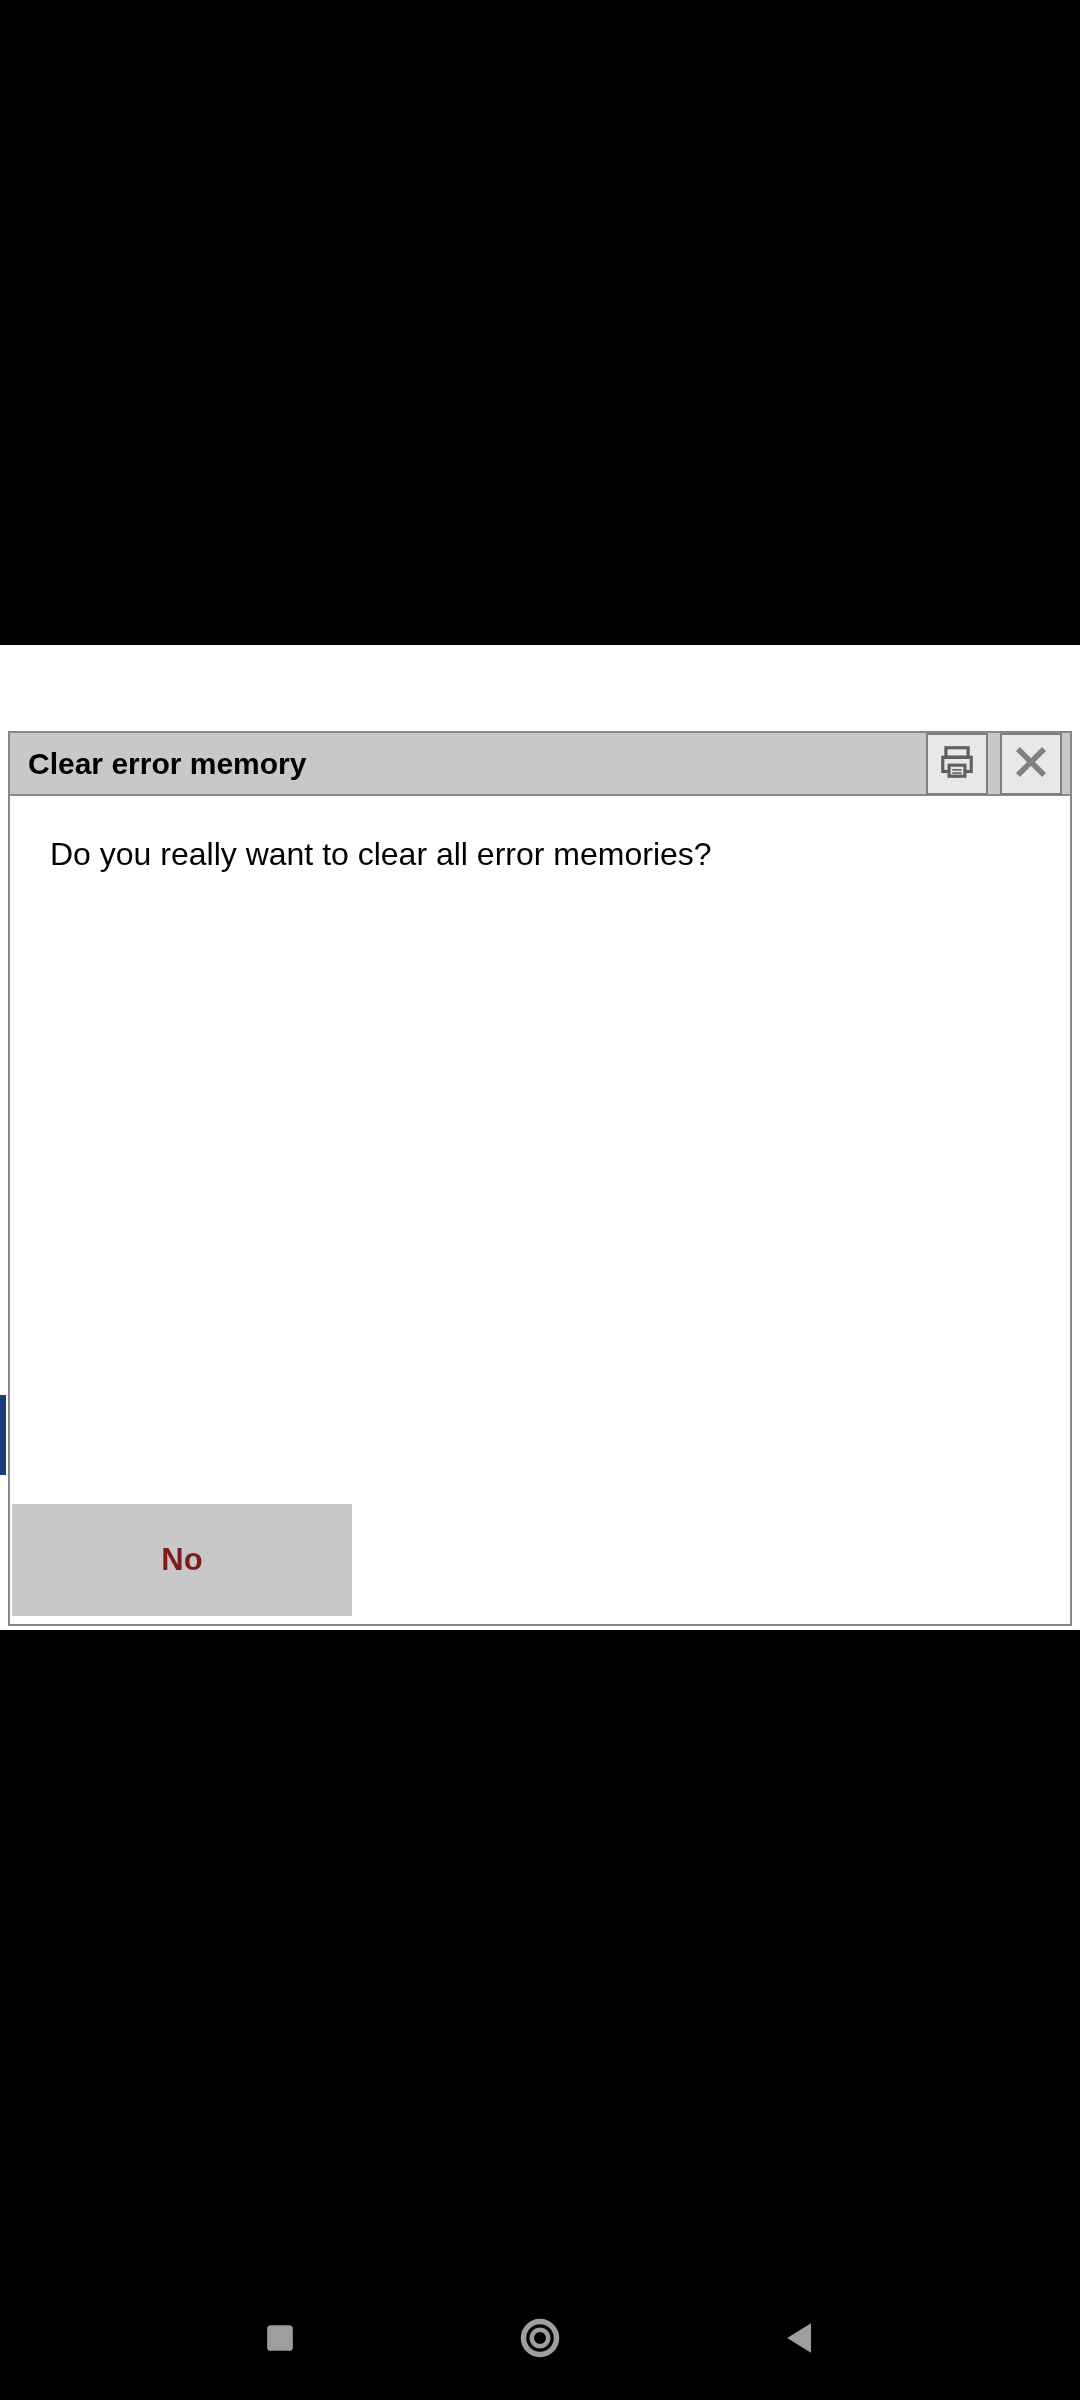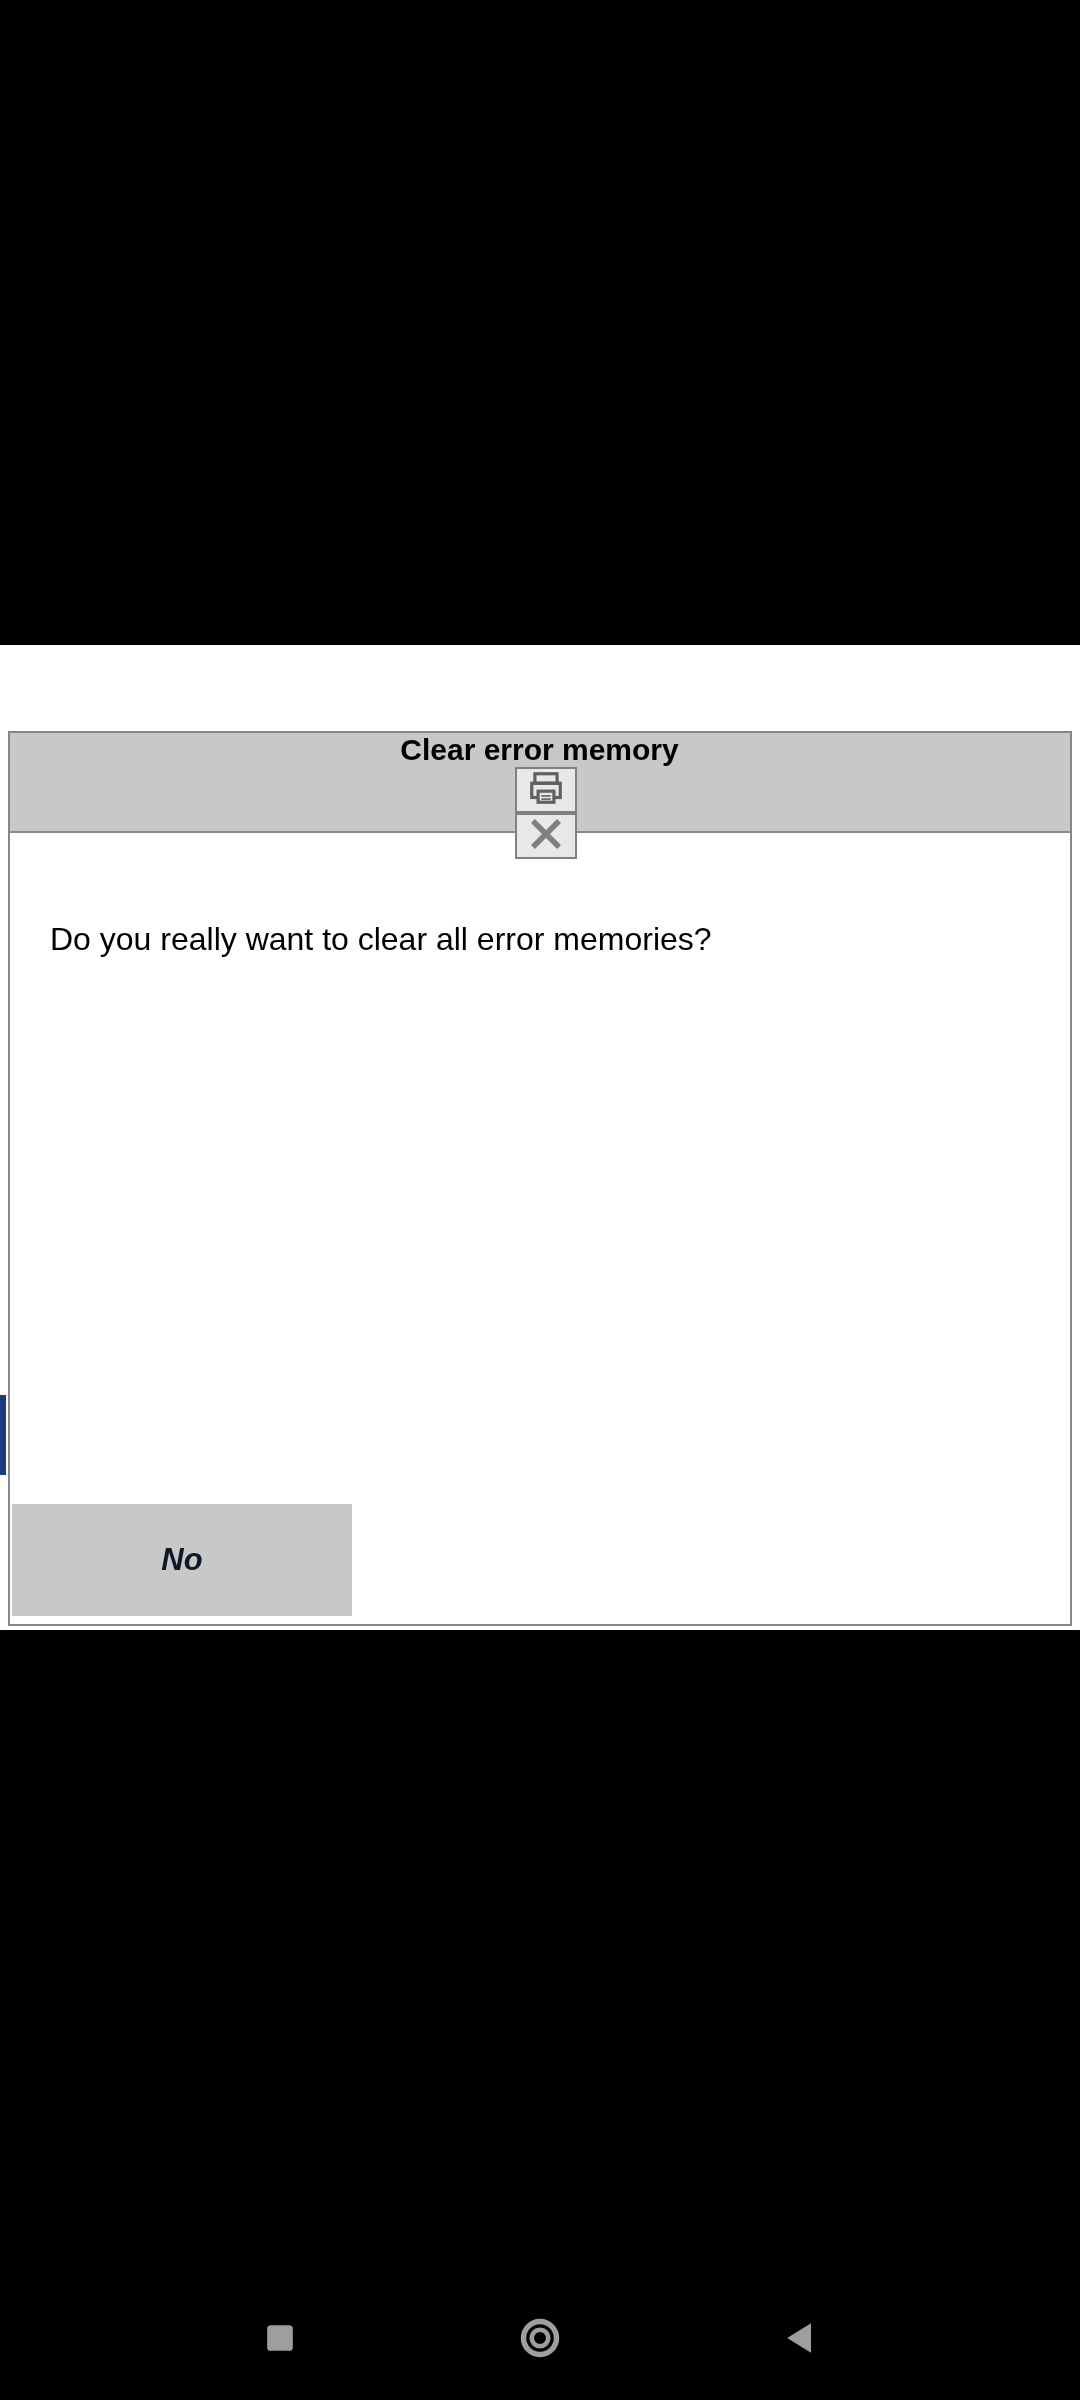--- a/index.html
+++ b/index.html
@@ -36,27 +36,26 @@
       top: 731px;
       left: 8px;
       width: 1064px;
       height: 895px;
       background: #ffffff;
       border: 2px solid #888888;
       display: flex;
       flex-direction: column;
     }
     .dialog-titlebar {
-      height: 100px;
+      height: 63px;
       background: #c8c8c8;
       display: flex;
       align-items: center;
-      padding: 0 8px 0 7px;
+      padding: 0 8px 0 18px;
       border-bottom: 2px solid #888888;
-      flex-direction: column;
     }
     .dialog-title {
       flex: 1;
       font-size: 30px;
       font-weight: bold;
       color: #000000;
     }
     .titlebar-button {
       width: 62px;
       height: 62px;
@@ -68,47 +67,45 @@
       justify-content: center;
       cursor: pointer;
     }
     .titlebar-button svg {
       width: 38px;
       height: 38px;
     }
     .dialog-body {
       flex: 1;
       padding: 38px 40px;
-      margin-top: 48px;
     }
     .dialog-message {
       font-size: 32px;
       color: #000000;
       line-height: 1.3;
     }
     .dialog-footer {
       height: 122px;
       display: flex;
       justify-content: space-between;
       align-items: center;
       padding: 0 2px 6px 2px;
     }
     .dialog-button {
       width: 340px;
       height: 112px;
       background: #c8c8c8;
       border: none;
       font-size: 31px;
       font-weight: bold;
-      color: #0f172a;
+      color: #7f1d1d;
       display: flex;
       align-items: center;
       justify-content: center;
       cursor: pointer;
-      font-style: italic;
     }
     .navbar {
       position: absolute;
       bottom: 0;
       left: 0;
       width: 1080px;
       height: 120px;
       display: flex;
       align-items: center;
       justify-content: space-around;

